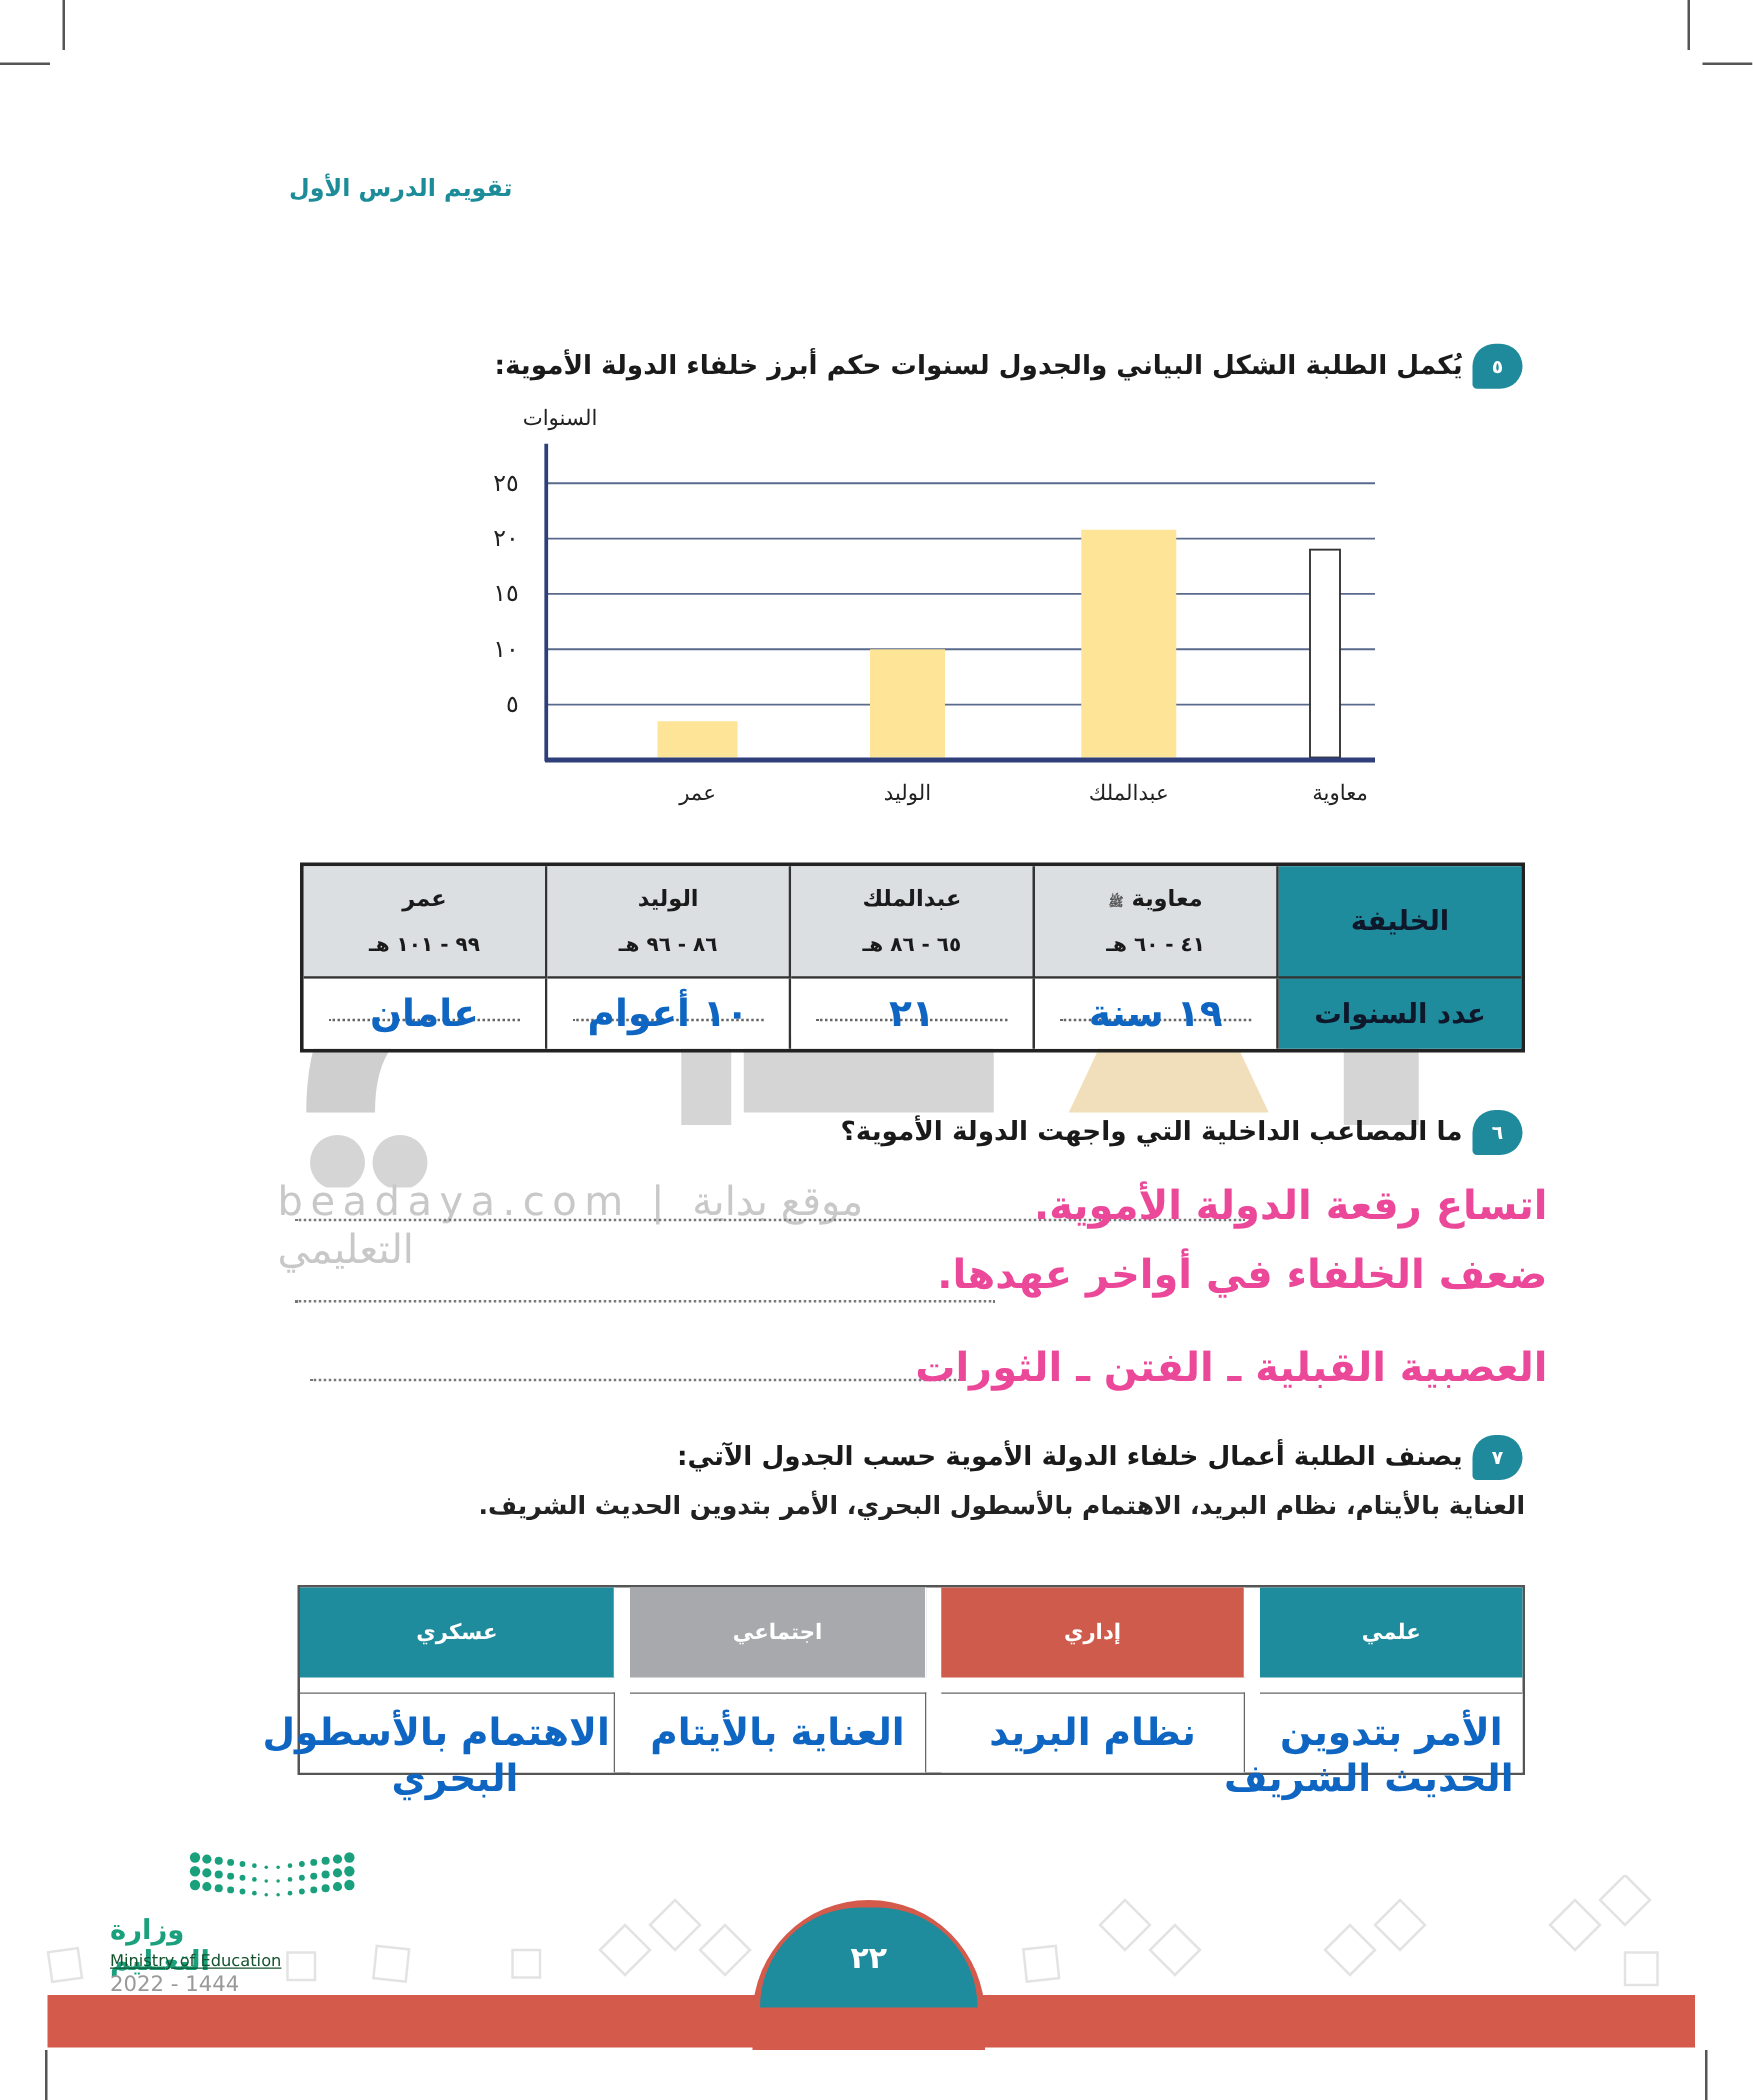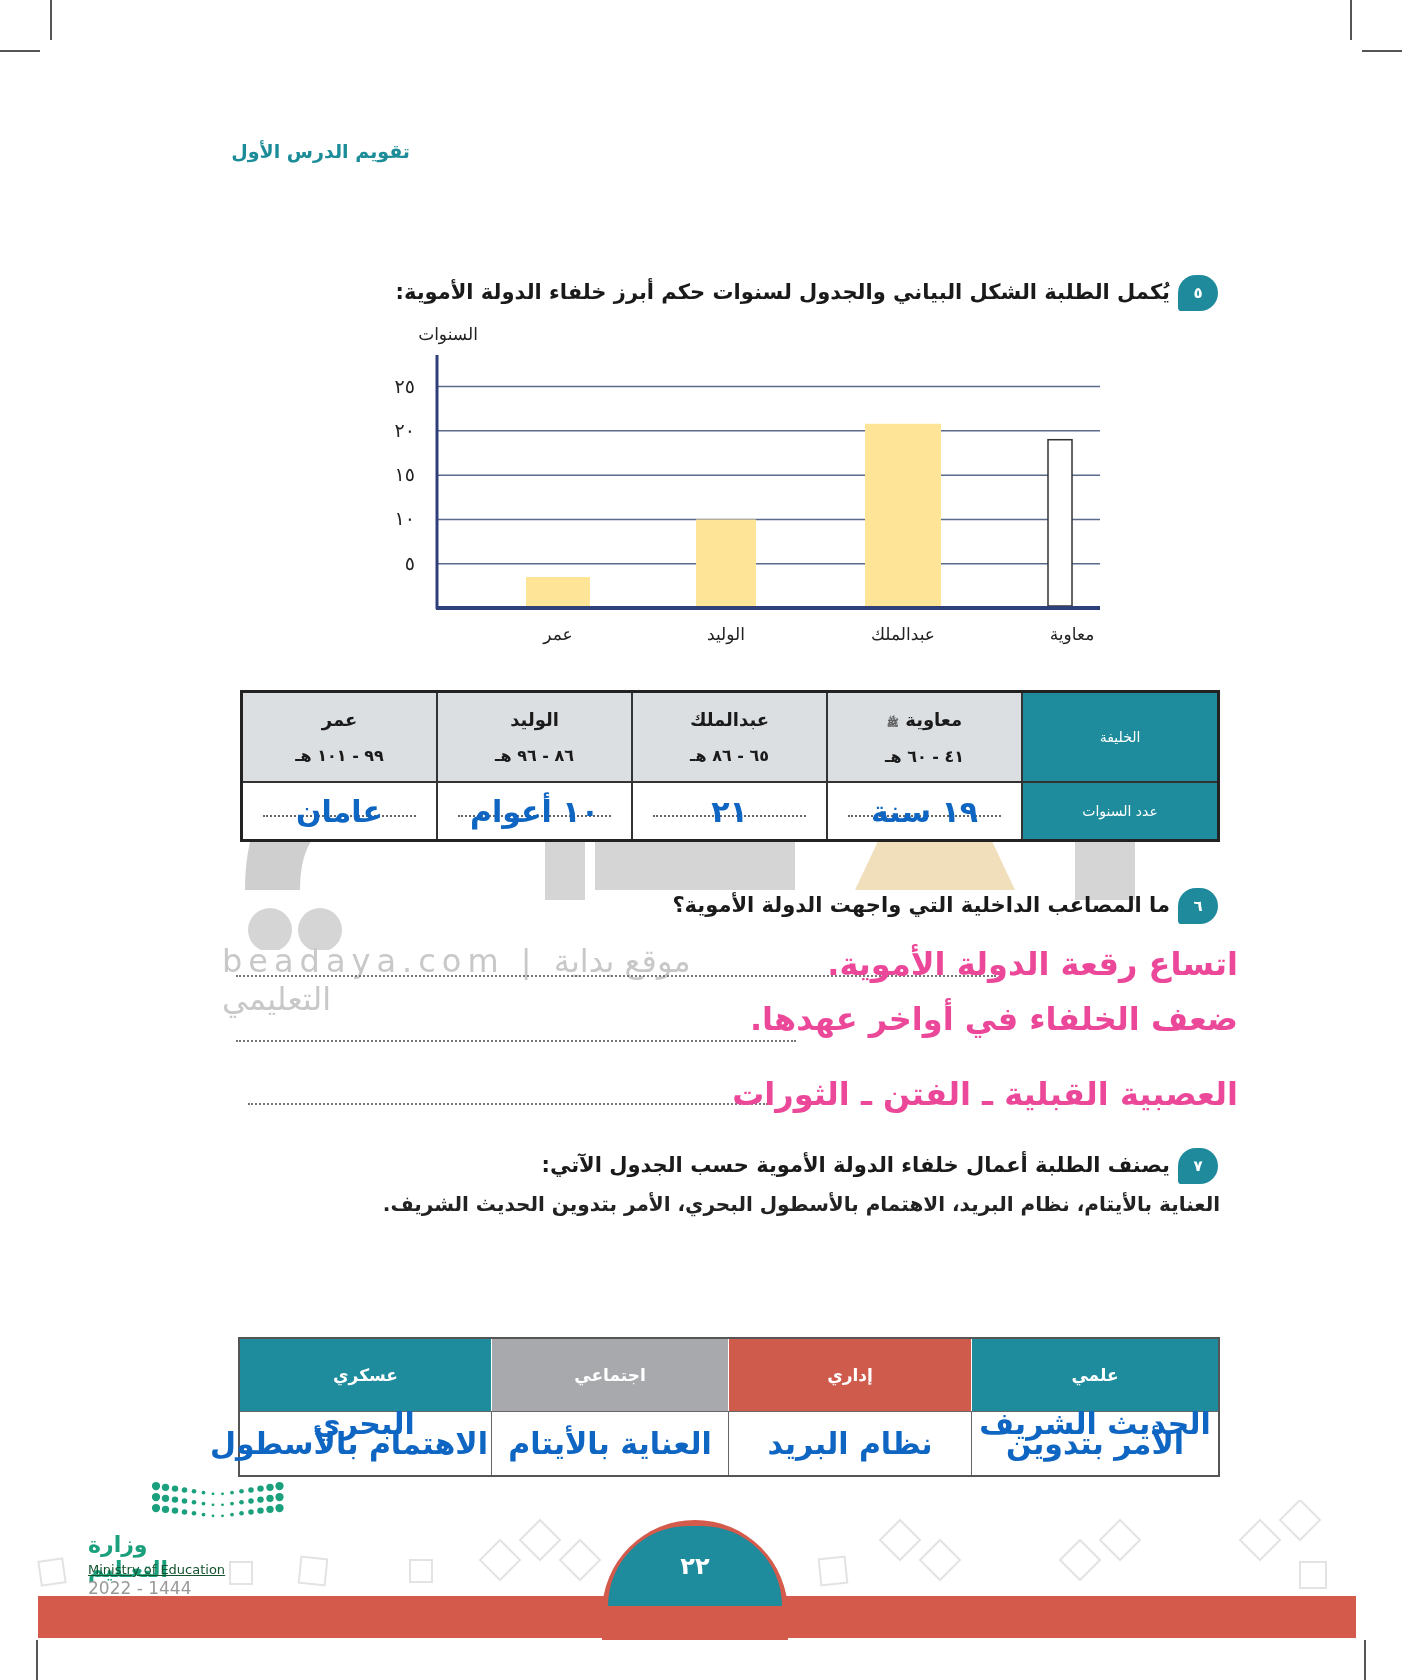--- a/index.html
+++ b/index.html
@@ -11,29 +11,29 @@
   .qbadge { width:40px; height:36px; background:#1e8a9b; color:#fff; border-radius:20px 20px 20px 4px;
          display:flex; align-items:center; justify-content:center; font-size:15px; font-weight:bold; }
   .chart-wrap { left:380px; top:320px; width:740px; height:340px; }
   .chart-wrap svg { width:740px; height:340px; }
   .tbl1 { left:240px; top:690px; width:980px; height:152px; border:3px solid #222; box-sizing:border-box; display:grid;
           grid-template-columns: 195px 195px 195px 195px 1fr; grid-template-rows: 90px 1fr; direction:ltr; }
   .tbl1 .cell { border-right:2px solid #333; border-bottom:2px solid #333; box-sizing:border-box; display:flex;
           flex-direction:column; align-items:center; justify-content:center; direction:rtl; }
   .tbl1 .head { background:#dcdfe2; font-size:18px; font-weight:bold; }
   .tbl1 .head .dates { font-size:16px; font-weight:bold; margin-top:16px; }
-  .tbl1 .teal { background:#1e8c9c; color:#ffffff; font-size:14px; font-weight:normal; border-right:none; }
+  .tbl1 .teal { background:#1e8c9c; color:#0f172a; font-size:22px; font-weight:bold; border-right:none; }
   .tbl1 .ans { background:#fff; position:relative; }
   .tbl1 .ans .dots { position:absolute; left:20px; right:20px; top:32px; border-bottom:2px dotted #666; }
   .ans-text { color:#0e66c2; font-weight:bold; font-size:30px; position:relative; font-family:"DejaVu Sans", sans-serif; }
   .answer-line { direction:rtl; color:#ec4899; font-weight:bold; font-size:32px; }
   .dotline { border-bottom:2px dotted #777; }
   .watermark-text { color:#c8c8c8; font-size:32px; letter-spacing:6px; direction:ltr; }
-  .tbl2 { left:238px; top:1337px; width:982px; display:grid; grid-template-columns: 252px 237px 243px 1fr;
-          grid-template-rows: 72px 64px; border:2px solid #555; box-sizing:border-box; direction:ltr; }
+  .tbl2 { left:238px; top:1268px; width:982px; display:grid; grid-template-columns: 252px 237px 243px 1fr;
+          grid-template-rows: 72px 64px; border:2px solid #555; box-sizing:border-box; direction:ltr;gap:12px; }
   .tbl2 .h { color:#fff; font-size:17px; font-weight:bold; display:flex; align-items:center; justify-content:center;
           border-right:1px solid #fff; }
   .tbl2 .c { background:#fff; border-right:1px solid #666; border-top:1px solid #666; display:flex; align-items:center;
           justify-content:center; color:#0e66c2; font-weight:bold; font-size:30px; direction:rtl; }
   .footer-band { left:38px; top:1596px; width:1318px; height:42px; background:#d45a4c; }
   .page-dome { left:602px; top:1520px; width:186px; height:120px; border-radius:93px 93px 0 0; background:#d45a4c; }
   .page-dome-inner { left:608px; top:1526px; width:174px; height:80px; border-radius:87px 87px 0 0; background:#1e8c9c;
           color:#fff; font-size:24px; font-weight:bold; display:flex; align-items:center; justify-content:center; }
   .logo-text { color:#1aa07c; font-size:22px; font-weight:bold; direction:rtl; }
   .logo-en { color:#14532d; font-size:13px;text-decoration:underline; }

